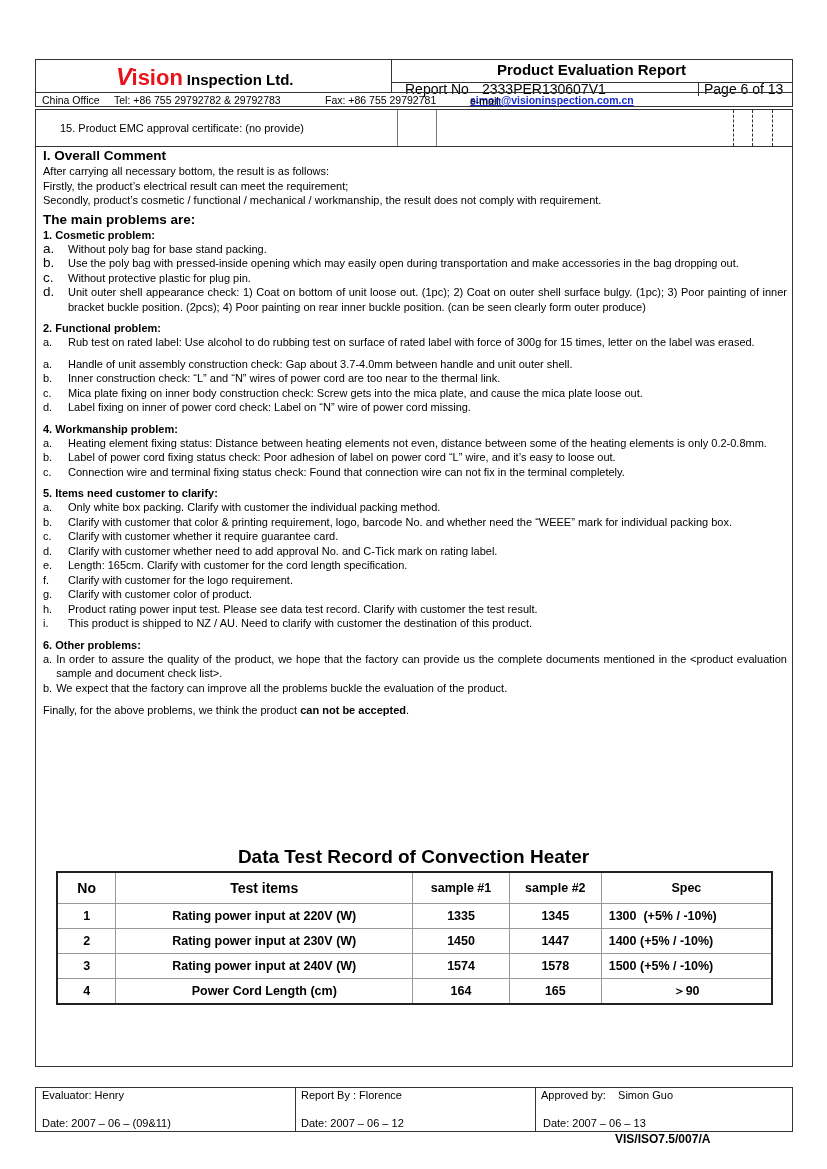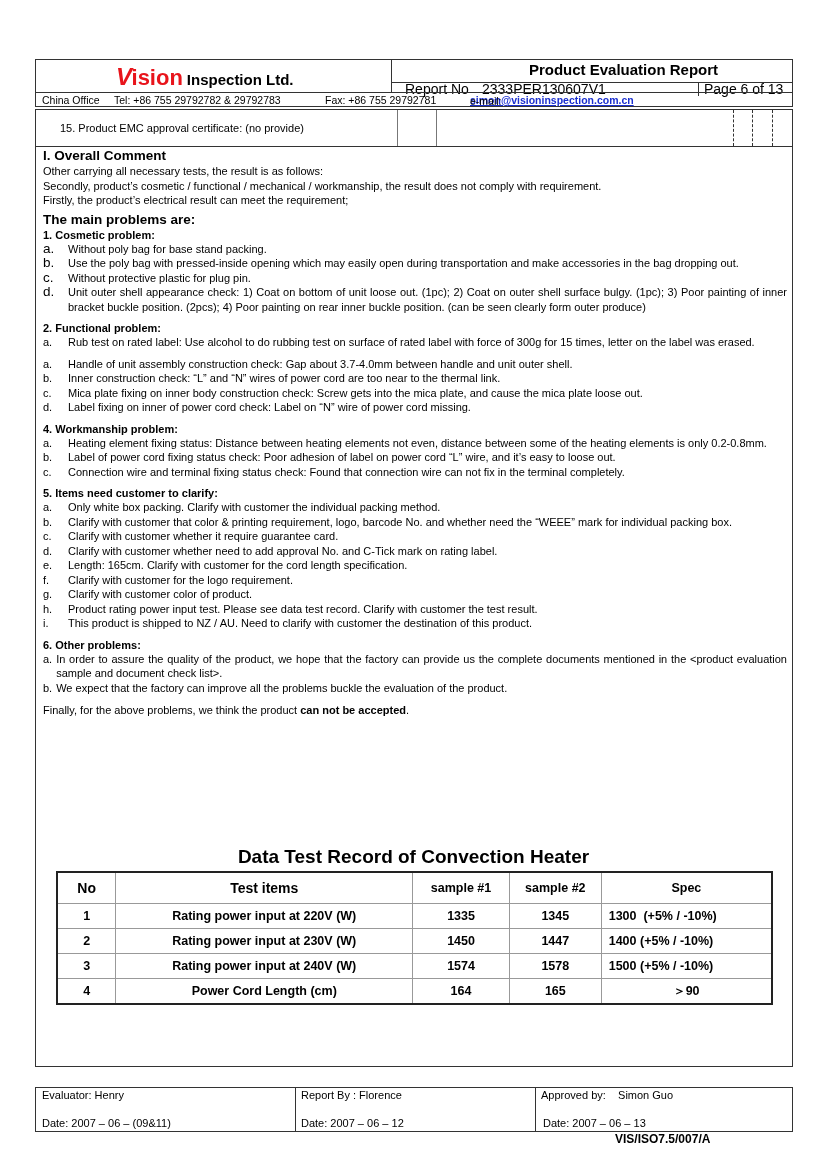--- a/index.html
+++ b/index.html
@@ -7,21 +7,21 @@
   .abs { position: absolute; }
 
   
   .hdr { left: 35px; top: 59px; width: 758px; height: 48px; border: 1px solid #333; box-sizing: border-box; }
   .hdr .left { position: absolute; left: 0; top: 0; width: 355px; height: 32px; border-right: 1px solid #333; }
   .hdr .logo { position: absolute; left: 80px; top: 3px; white-space: nowrap; }
   .hdr .logo .v { color: #e8141b; font-style: italic; font-weight: bold; font-size: 24px; letter-spacing: -0.5px; }
   .hdr .logo .ision { color: #e8141b; font-weight: bold; font-size: 22px; }
   .hdr .logo .rest { font-weight: bold; font-size: 15px; margin-left: 4px; }
   .hdr .right { position: absolute; left: 355px; top: 0; width: 401px; height: 32px; }
-  .hdr .title { position: absolute; left: 0; width: 401px; top: 1px; text-align: center; font-weight: bold; font-size: 15px; padding-left: 32px; }
+  .hdr .title { position: absolute; left: 0; width: 401px; top: 1px; text-align: center; font-weight: bold; font-size: 15px; }
   .hdr .repline { position: absolute; left: 0; top: 22px; width: 401px; height: 13px; border-top: 1px solid #333; font-size: 14px; }
   .hdr .repline span { position: absolute; top: 0; line-height: 13px; }
   .hdr .repline .sep { position: absolute; left: 307px; top: 0; height: 13px; border-left: 1px solid #333; }
   .hdr .contact { position: absolute; left: 0; top: 32px; width: 756px; height: 15px; border-top: 1px solid #333; font-size: 10.5px; }
   .hdr .contact span { position: absolute; top: 1px; }
   .hdr .contact a { color: #1a2fd0; font-weight: bold; text-decoration: underline; }
 
   
   .main { left: 35px; top: 109px; width: 758px; height: 958px; border: 1px solid #333; box-sizing: border-box; }
   .emc { position: absolute; left: 0; top: 0; width: 756px; height: 36px; border-bottom: 1px solid #333; }
@@ -94,23 +94,23 @@
     <span class="txt">15. Product EMC approval certificate: (no provide)</span>
     <div class="v1"></div>
     <div class="v2"></div>
     <div class="d1"></div>
     <div class="d2"></div>
     <div class="d3"></div>
   </div>
 
   <div class="content">
     <div class="h1">I. Overall Comment</div>
-    <div>Other carrying all necessary tests, the result is as follows:</div>
+    <div>After carrying all necessary bottom, the result is as follows:</div>
+    <div>Firstly, the product’s electrical result can meet the requirement;</div>
     <div>Secondly, product’s cosmetic / functional / mechanical / workmanship, the result does not comply with requirement.</div>
-    <div>Firstly, the product’s electrical result can meet the requirement;</div>
 
     <div class="h2">The main problems are:</div>
 
     <div>
       <div class="h3">1. Cosmetic problem:</div>
       <div class="item">
           <span class="lbl big">a.</span>
           <span class="txt">Without poly bag for base stand packing.</span>
         </div>
       <div class="item">

